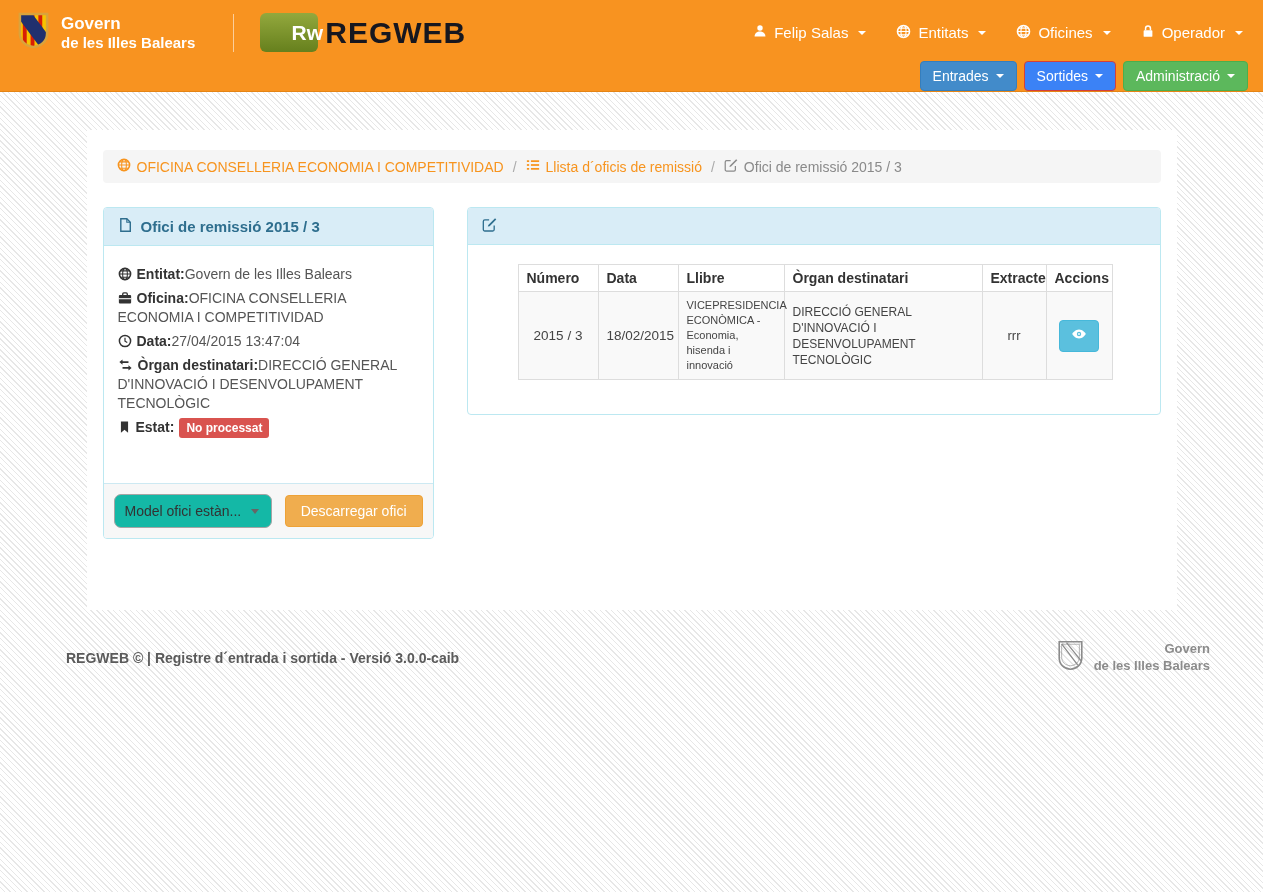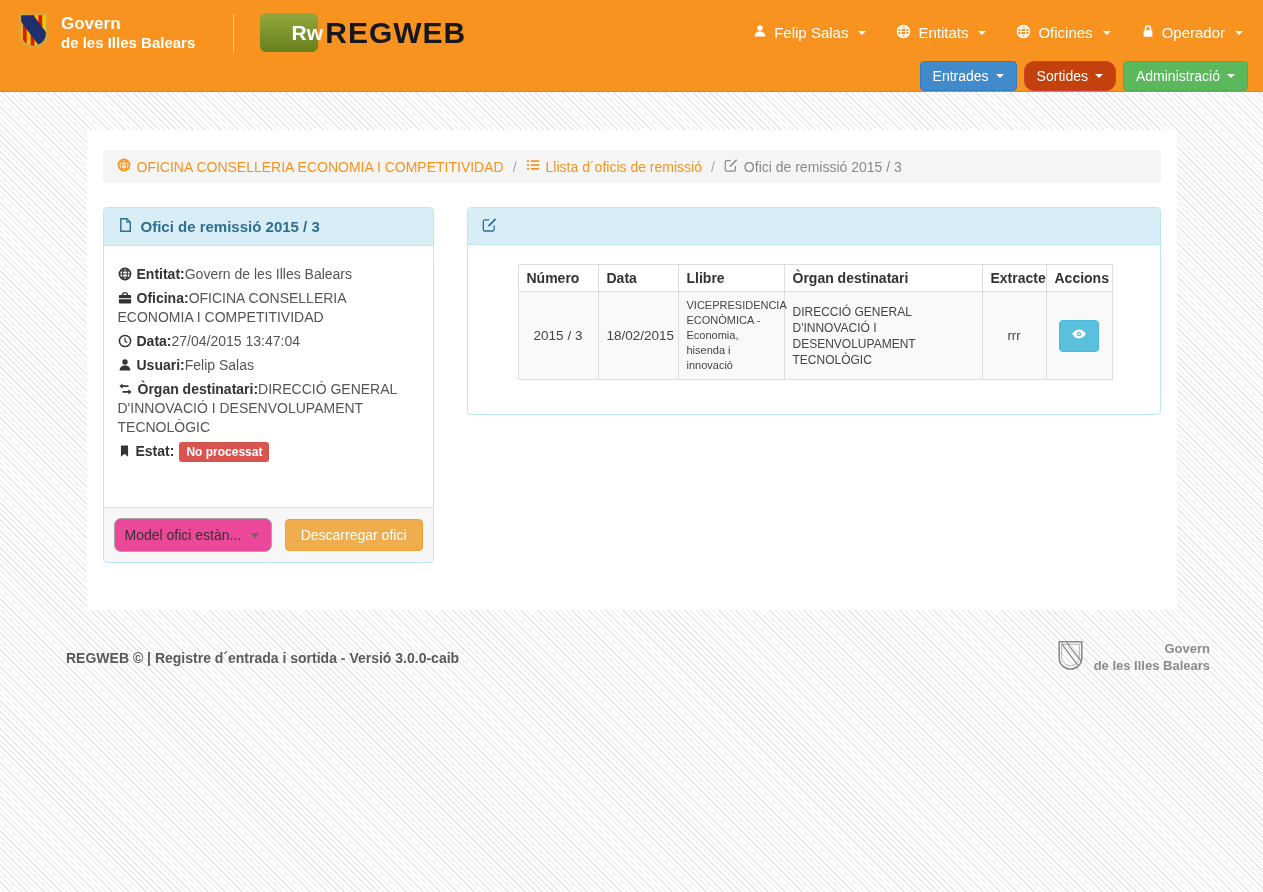--- a/index.html
+++ b/index.html
@@ -23,21 +23,21 @@
               color:#fff; font-weight:bold; font-size:21px; display:flex; align-items:center; justify-content:center;padding-left:36px; }
   .app-name { color:#17171f; font-weight:bold; font-size:30px; letter-spacing:1px; margin-left:7px; }
   .nav-links { margin-left:auto; display:flex; align-items:center; gap:30px; padding-right:4px; }
   .nav-link { color:#fff; font-size:15px; display:flex; align-items:center; gap:7px; cursor:pointer; white-space:nowrap; }
   .caret { display:inline-block; width:0; height:0; border-top:4px solid; border-right:4px solid transparent;
            border-left:4px solid transparent; margin-left:3px; vertical-align:middle; }
   .row2 { display:flex; justify-content:flex-end; gap:7px; padding:6px 15px 9px 0; }
   .btn { color:#fff; font-size:14px; padding:6px 12px; border-radius:4px; border:1px solid transparent; cursor:pointer;
          font-family:"Liberation Sans", sans-serif; display:inline-flex; align-items:center; gap:4px; }
   .btn-entrades { background:#428bca; border-color:#357ebd; }
-  .btn-sortides { background:#c2410c; border-color:#d43f3a;border-radius:10px; }
+  .btn-sortides { background:#3b82f6; border-color:#d43f3a; }
   .btn-admin    { background:#5cb85c; border-color:#4cae4c; }
 
   
   .card { width:1090px; margin:38px auto 0; background:#fff; padding:20px 16px; min-height:480px; }
   .breadcrumb { background:#f5f5f5; border-radius:4px; padding:8px 14px; font-size:14px; color:#888;
                 display:flex; align-items:center; gap:9px; white-space:nowrap; }
   .crumb-link { color:#f7941e; display:flex; align-items:center; gap:6px; cursor:pointer; }
   .crumb-sep { color:#aaa; }
   .crumb-current { color:#8a8a8a; display:flex; align-items:center; gap:6px; }
 
@@ -51,21 +51,21 @@
   .field { font-size:14px; color:#555; margin:5px 0; line-height:19px; }
   .field b { color:#333; }
   .field svg { vertical-align:-2px; margin-right:5px; color:#333; }
   .badge-estat { background:#d9534f; color:#fff; font-size:12px; font-weight:bold; padding:3px 7px; border-radius:3px; margin-left:5px; }
   .panel-footer { background:#f7f7f7; border-top:1px solid #cde9f2; padding:10px; display:flex;
                   justify-content:space-between; align-items:center; border-radius:0 0 3px 3px; }
   .select-wrap { position:relative; }
   .select-wrap::after { content:''; position:absolute; right:13px; top:15px; border-top:5px solid #666;
                         border-left:4px solid transparent; border-right:4px solid transparent; pointer-events:none; }
   select.model { width:158px; height:34px; border:1px solid #a5a5a5; border-radius:7px; font-size:14px; color:#333;
-                 padding:0 10px; appearance:none; -webkit-appearance:none; background:#ec4899;
+                 padding:0 10px; appearance:none; -webkit-appearance:none; background:#14b8a6;
                  font-family:"Liberation Sans", sans-serif; }
   .btn-download { background:#f0ad4e; border:1px solid #eea236; color:#fff; font-size:14px; padding:7px 15px;
                   border-radius:4px; cursor:pointer; font-family:"Liberation Sans", sans-serif; }
 
   .panel-right .panel-body { padding:19px 46px 34px 50px; }
   table.records { border-collapse:collapse; table-layout:fixed; width:594px; background:#fff; }
   .records th { border:1px solid #ddd; padding:5px 8px; font-size:14px; color:#333; text-align:left; background:#fff; }
   .records td { border:1px solid #ddd; background:#f9f9f9; vertical-align:middle; padding:6px 8px; color:#444; height:77px; }
   .c-num  { text-align:center; font-size:13.5px; }
   .c-data { text-align:center; font-size:13.5px; }
@@ -242,26 +242,20 @@
               <path d="M5.4 4.6 V3.4 a1.2 1.2 0 0 1 1.2 -1.2 h2.8 a1.2 1.2 0 0 1 1.2 1.2 v1.2" fill="none" stroke="currentColor" stroke-width="1.5"></path>
               <rect x="1" y="4.6" width="14" height="9.6" rx="1.2"></rect>
               <rect x="1" y="8.2" width="14" height="1.2" fill="#fff"></rect>
             </svg><b>Oficina:</b><span>OFICINA CONSELLERIA ECONOMIA I COMPETITIVIDAD</span>
         </div>
         <div class="field">
           <svg width="14" height="14" viewBox="0 0 16 16">
               <circle cx="8" cy="8" r="6.4" fill="none" stroke="currentColor" stroke-width="1.7"></circle>
               <path d="M8 4.2 V8.2 l2.6 1.6" fill="none" stroke="currentColor" stroke-width="1.4"></path>
             </svg><b>Data:</b><span>27/04/2015 13:47:04</span>
-        </div>
-        <div class="field">
-          <svg width="14" height="14" viewBox="0 0 16 16" fill="currentColor">
-              <circle cx="8" cy="4.5" r="3.1"></circle>
-              <path d="M1.8 14.2 c0-3.4 2.8-5.6 6.2-5.6 s6.2 2.2 6.2 5.6 z"></path>
-            </svg><b>Usuari:</b><span>Felip Salas</span>
         </div>
         <div class="field">
           <svg width="15" height="14" viewBox="0 0 16 16" fill="currentColor">
               <path d="M4.6 1.6 L1 4.6 l3.6 3 V5.6 H11.4 V3.6 H4.6 z"></path>
               <path d="M11.4 8.4 L15 11.4 l-3.6 3 V12.4 H4.6 v-2 h6.8 z"></path>
             </svg><b>Òrgan destinatari:</b><span>DIRECCIÓ GENERAL D'INNOVACIÓ I DESENVOLUPAMENT TECNOLÒGIC</span>
         </div>
         <div class="field">
           <svg width="13" height="14" viewBox="0 0 16 16" fill="currentColor">
               <path d="M3.6 1.2 h8.8 V15 L8 11.4 3.6 15 z"></path>

